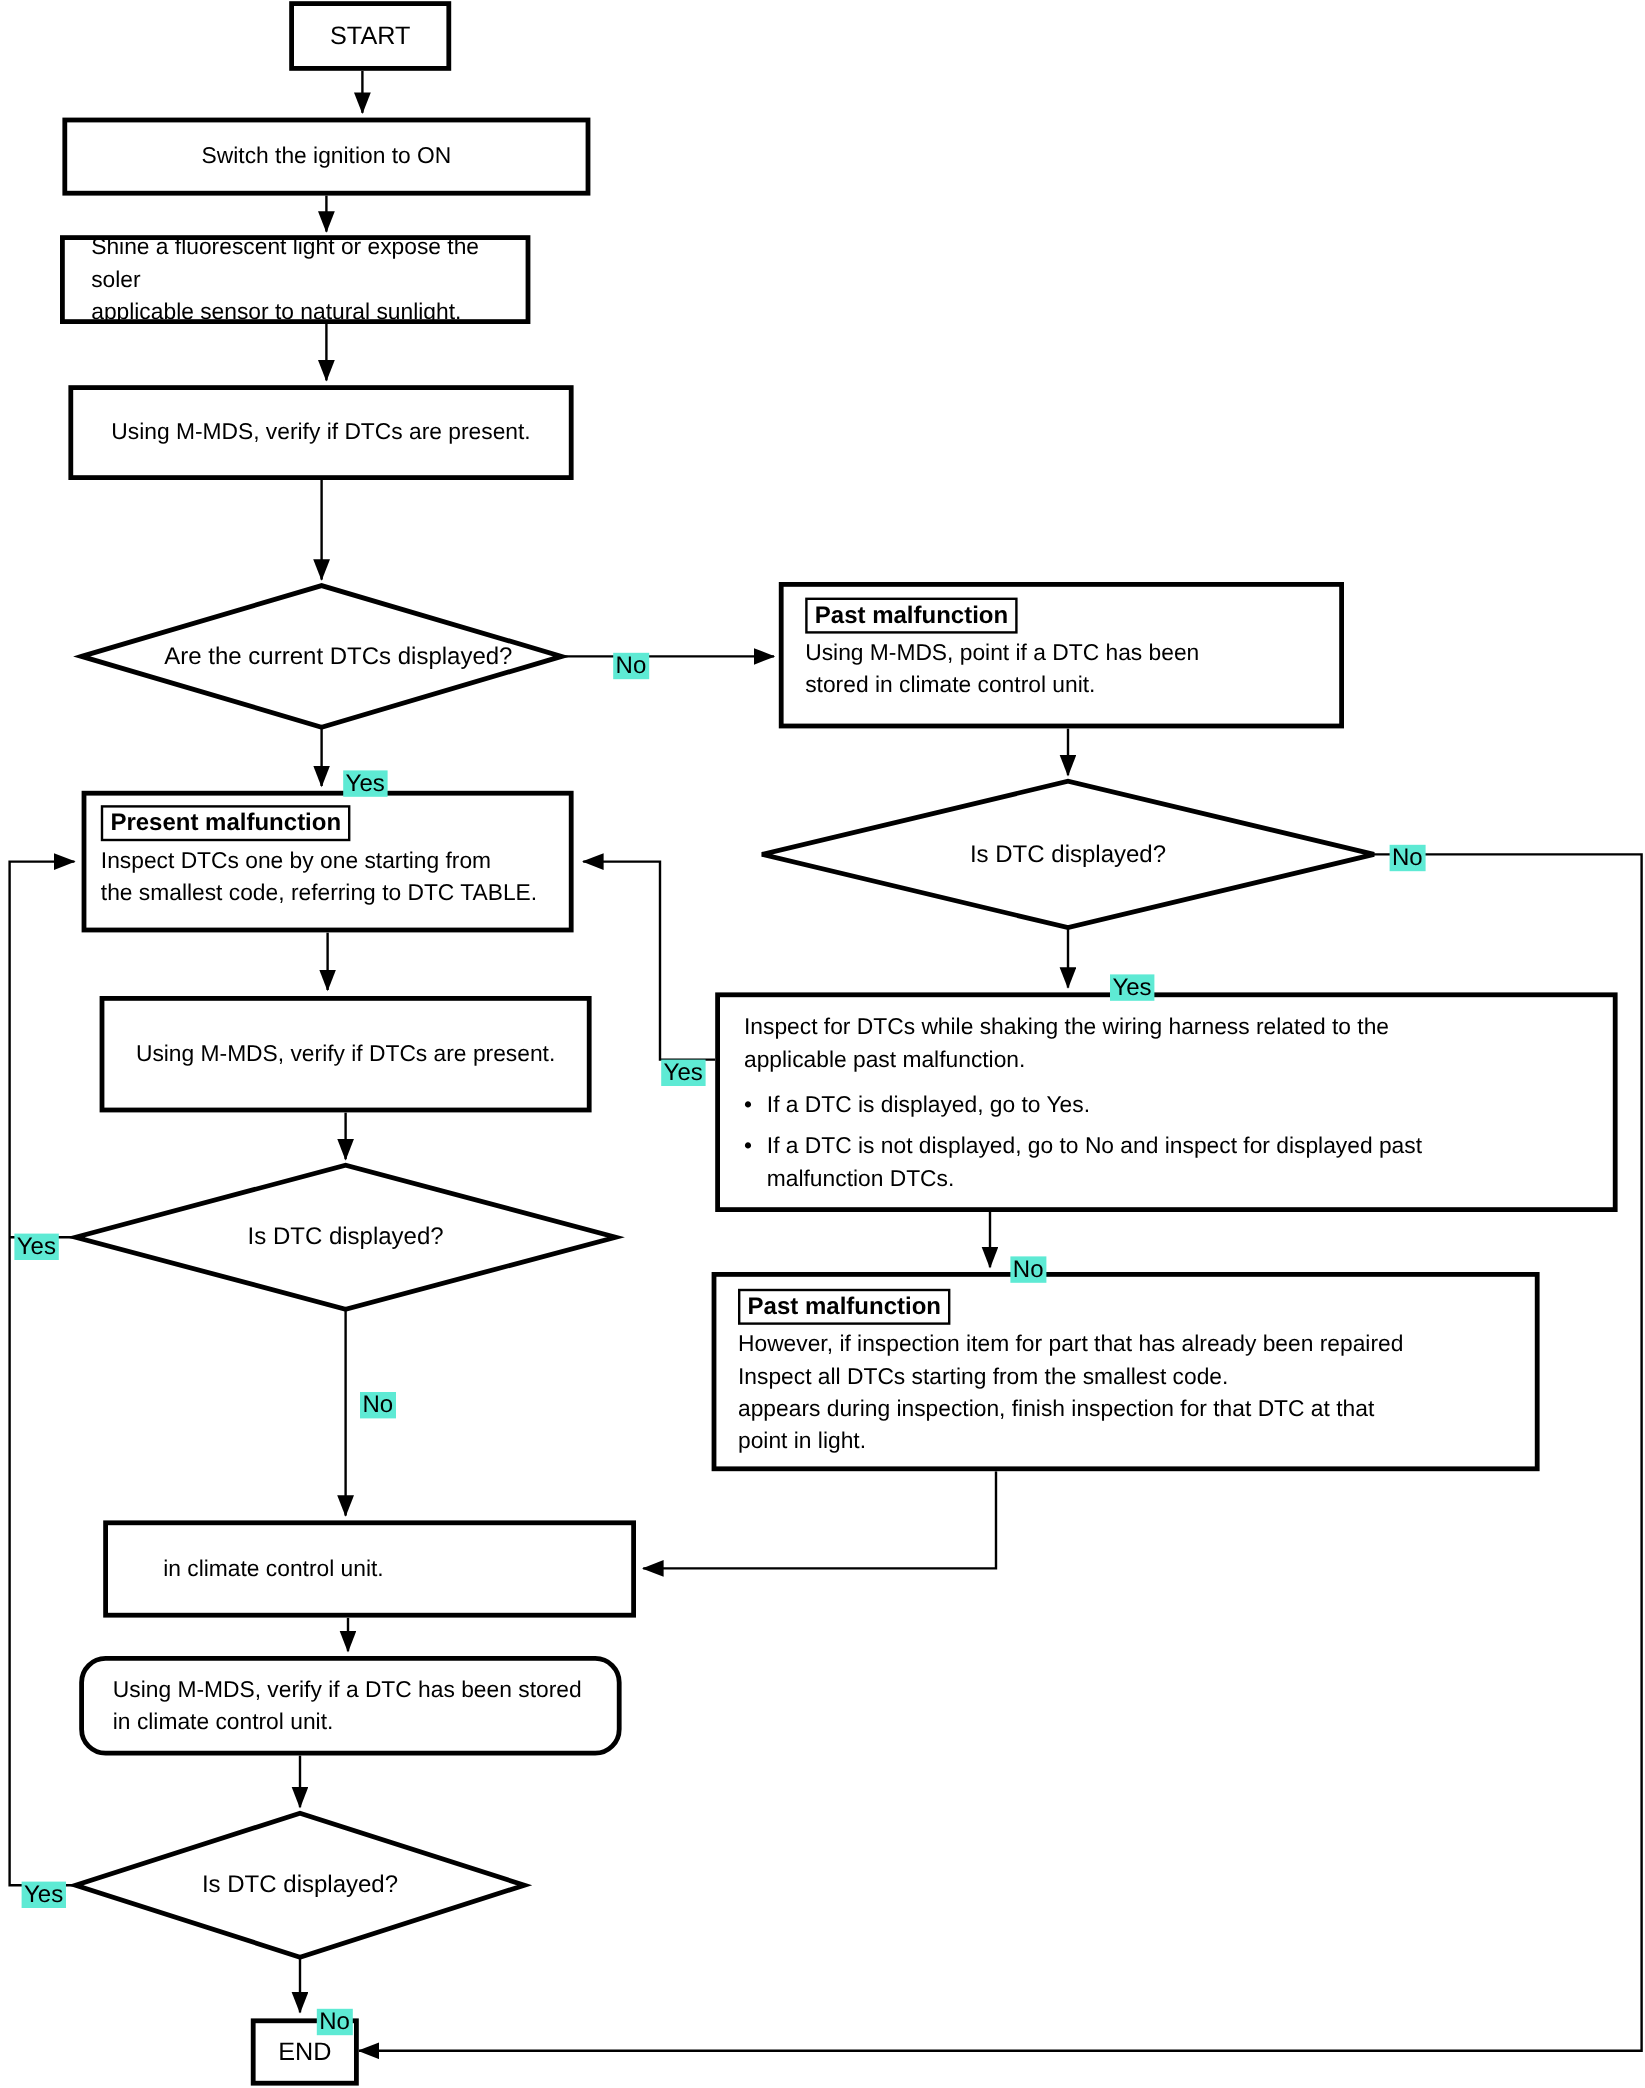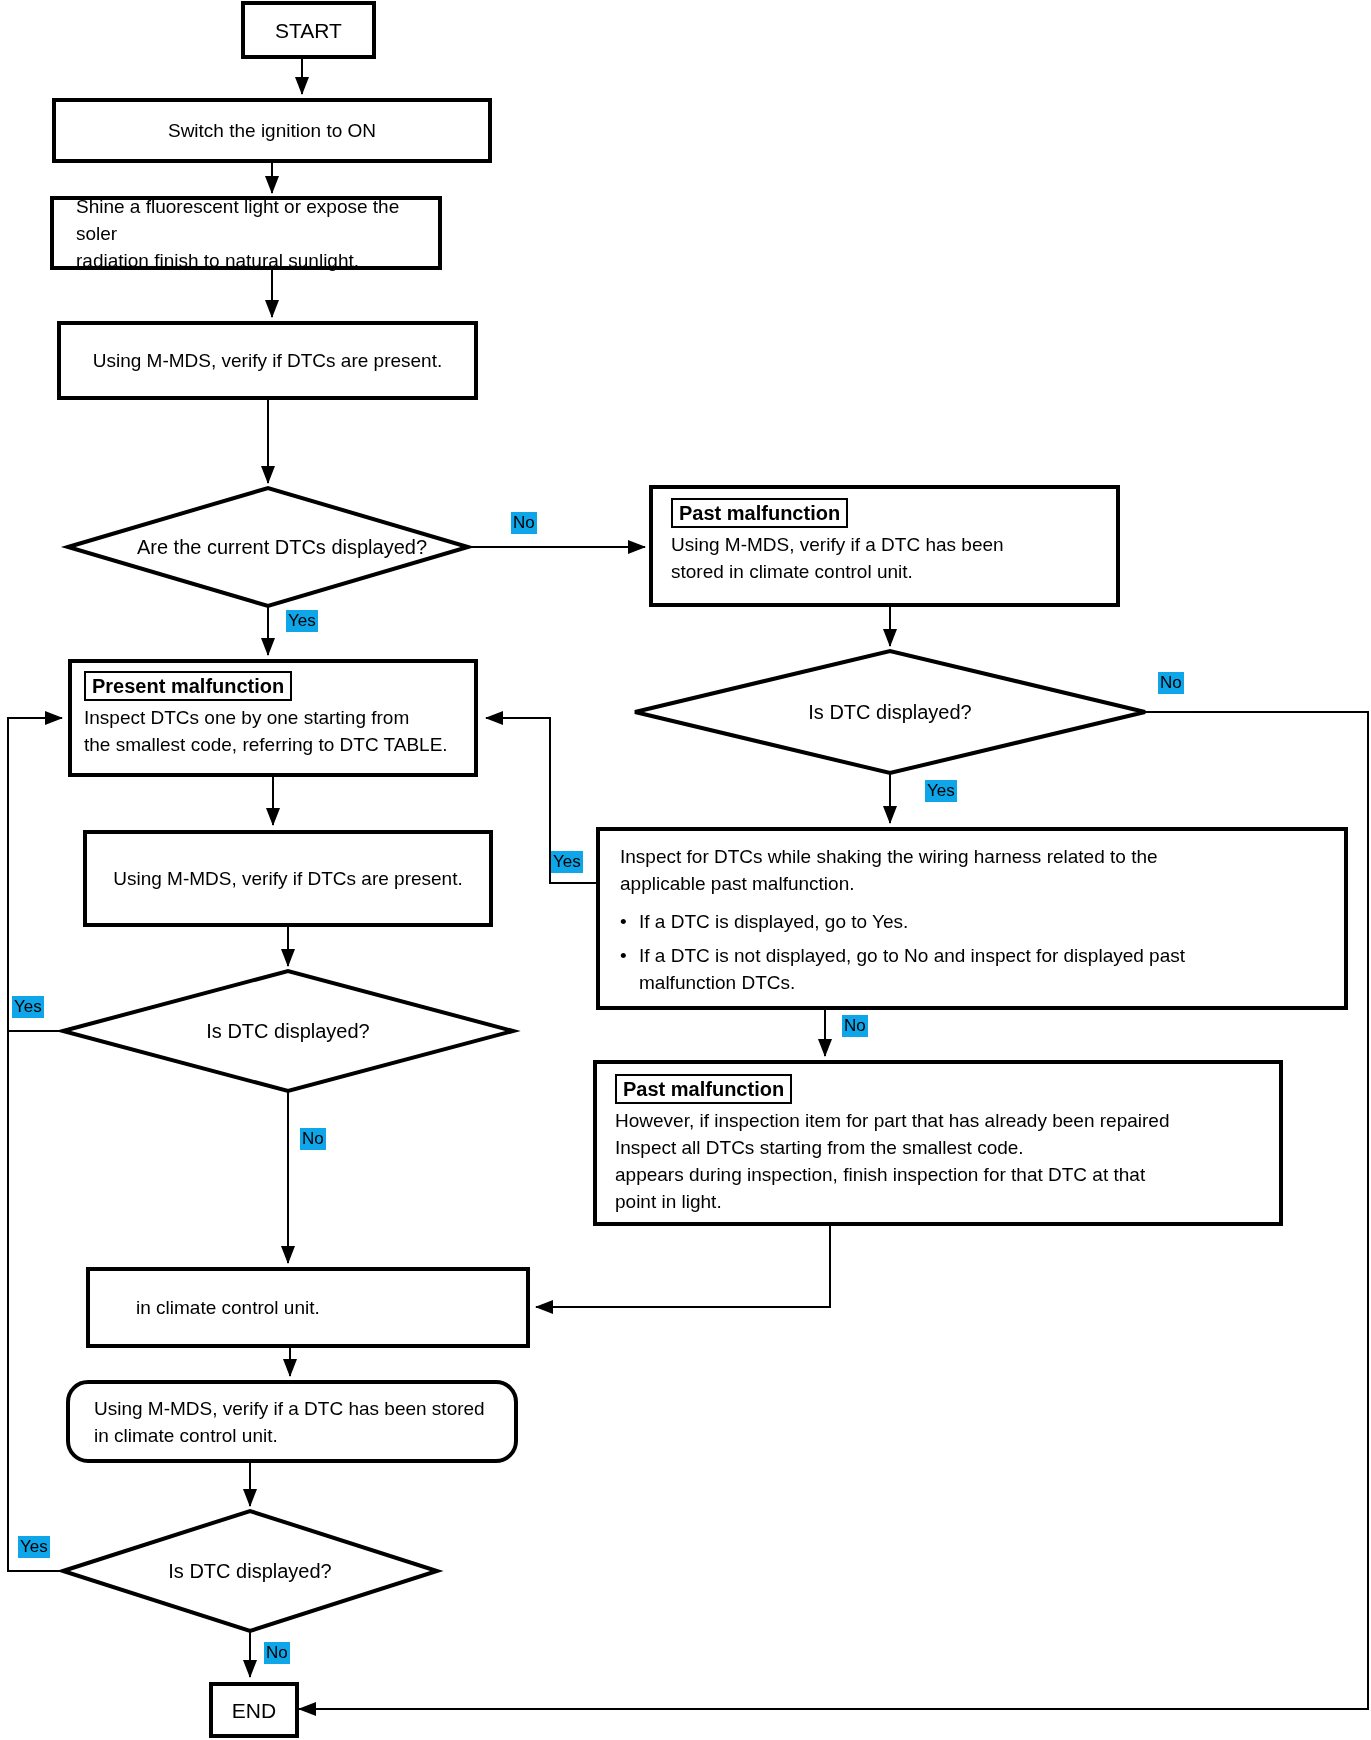--- a/index.html
+++ b/index.html
@@ -15,21 +15,21 @@
   }
   .node.center{display:flex;align-items:center;justify-content:center;text-align:center;}
   .node.leftv{display:flex;flex-direction:column;justify-content:center;text-align:left;}
   .terminal{display:flex;align-items:center;justify-content:center;font-size:21px;}
   .titlebox{
     display:inline-block;border:2px solid #000;padding:0 6px;margin-bottom:3px;
     font-weight:bold;font-size:20px;line-height:26px;
   }
   .dtext{position:absolute;display:flex;align-items:center;justify-content:center;
     text-align:center;font-size:20px;line-height:24px;background:transparent;}
-  .elabel{position:absolute;font-size:17px;line-height:22px;background:#0ea5e9;padding:0 2px;}
+  .elabel{position:absolute;font-size:20px;line-height:22px;background:#5eead4;padding:0 2px;margin-top:32px;}
   .line{display:block;}
   .bullets{margin-top:11px;display:flex;flex-direction:column;gap:7px;}
   .brow{display:flex;}
   .bdot{width:19px;flex:0 0 19px;}
 </style>
 </head>
 <body>
 
 <div id="canvas">
 
@@ -71,40 +71,40 @@
   <div class="node terminal" style="left:241px;top:1px;width:135px;height:58px;">
     <span>START</span>
   </div>
 
   <div class="node center" style="left:52px;top:98px;width:440px;height:65px;">
     <span>Switch the ignition to ON</span>
   </div>
 
   <div class="node leftv" style="left:50px;top:196px;width:392px;height:74px;padding-left:22px;">
     <span class="line">Shine a fluorescent light or expose the soler</span>
-    <span class="line">radiation finish to natural sunlight.</span>
+    <span class="line">applicable sensor to natural sunlight.</span>
   </div>
 
   <div class="node center" style="left:57px;top:321px;width:421px;height:79px;">
     <span>Using M-MDS, verify if DTCs are present.</span>
   </div>
 
   <div class="node" style="left:68px;top:659px;width:410px;height:118px;padding:8px 12px;">
     <span class="titlebox">Present malfunction</span>
     <span class="line">Inspect DTCs one by one starting from</span>
     <span class="line">the smallest code, referring to DTC TABLE.</span>
   </div>
 
   <div class="node center" style="left:83px;top:830px;width:410px;height:97px;">
     <span>Using M-MDS, verify if DTCs are present.</span>
   </div>
 
   <div class="node" style="left:649px;top:485px;width:471px;height:122px;padding:9px 18px;">
     <span class="titlebox">Past malfunction</span>
-    <span class="line">Using M-MDS, verify if a DTC has been</span>
+    <span class="line">Using M-MDS, point if a DTC has been</span>
     <span class="line">stored in climate control unit.</span>
   </div>
 
   <div class="node" style="left:596px;top:827px;width:752px;height:183px;padding:12px 20px;">
     <span class="line">Inspect for DTCs while shaking the wiring harness related to the</span>
     <span class="line">applicable past malfunction.</span>
     <div class="bullets">
       <div class="brow">
         <span class="bdot">•</span>
         <span>If a DTC is displayed, go to Yes.</span>

